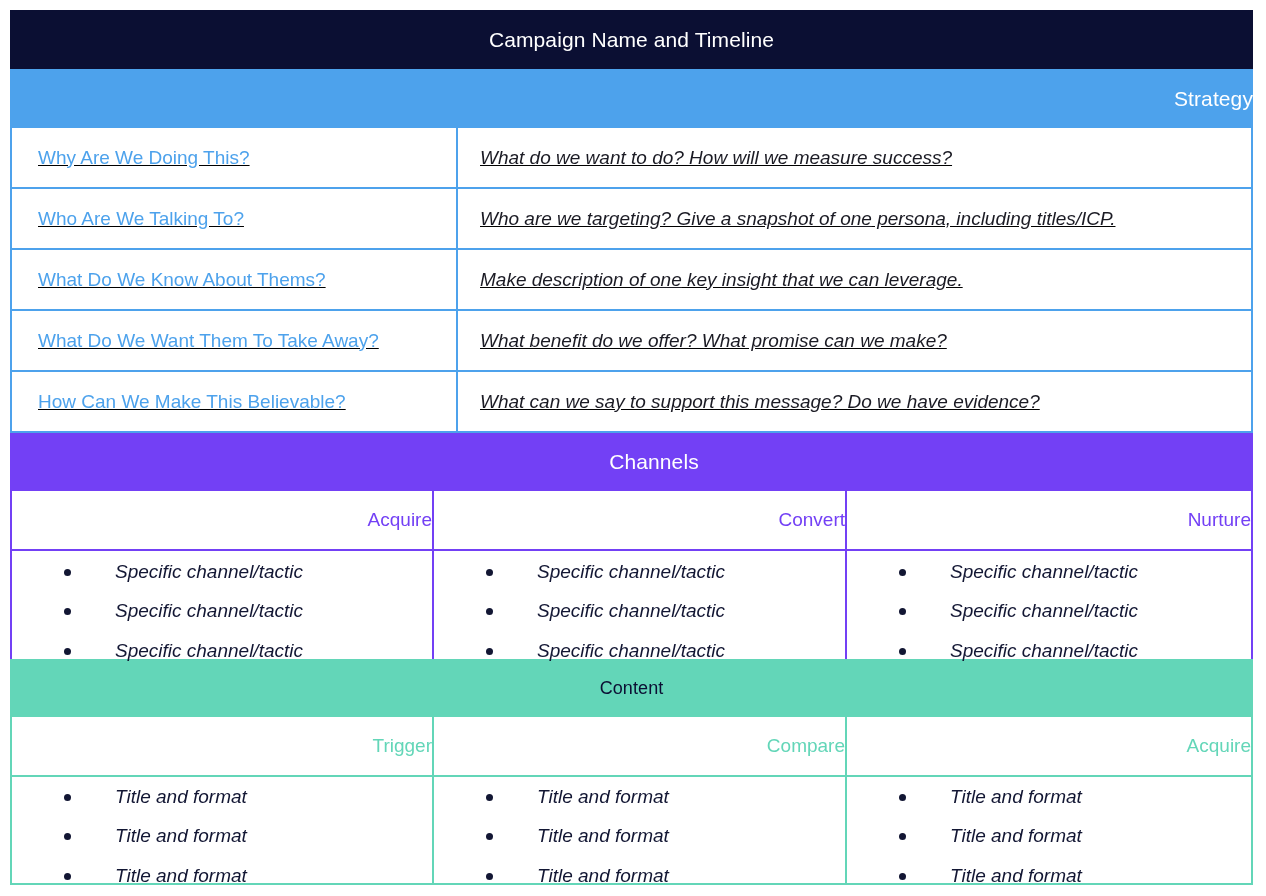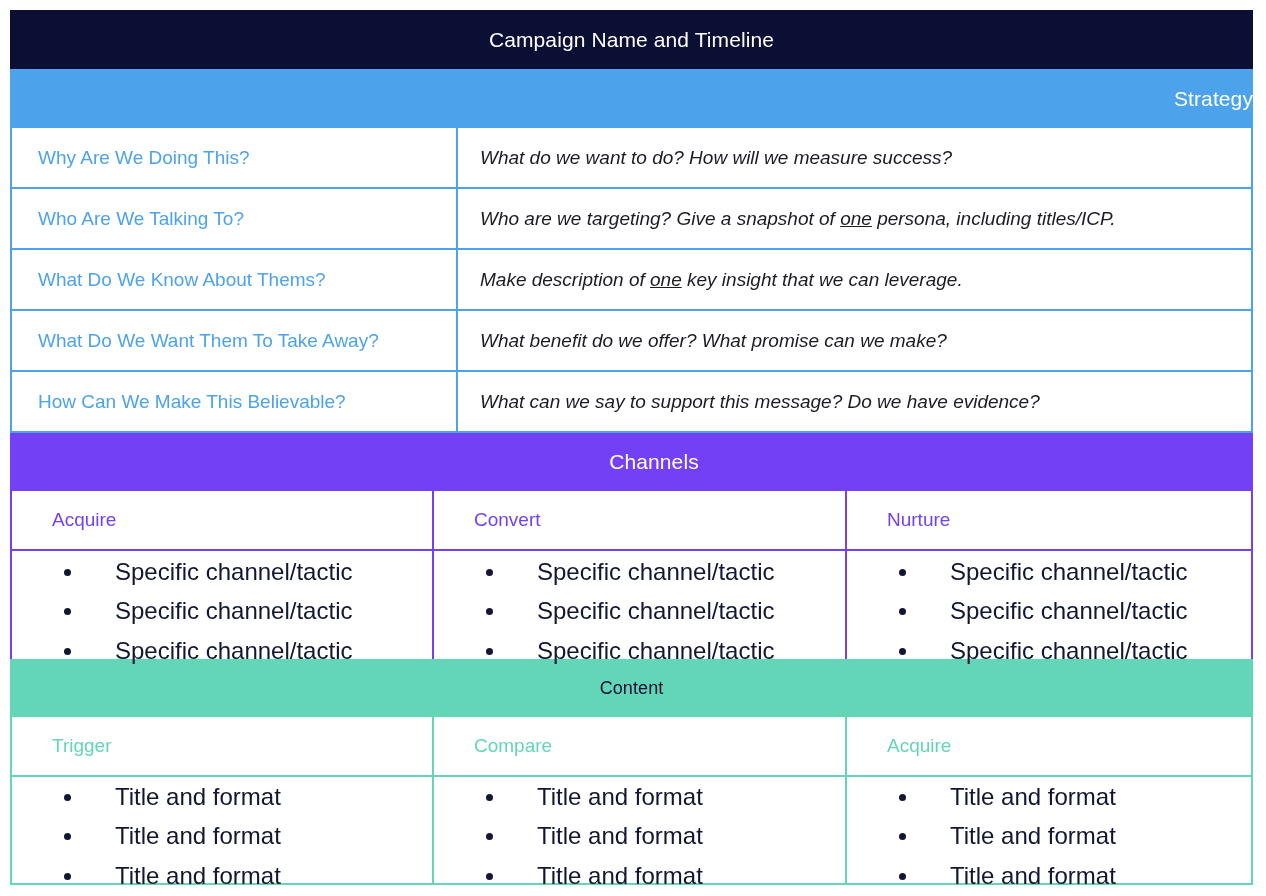--- a/index.html
+++ b/index.html
@@ -47,20 +47,21 @@
   .banner-title   { height: 59px; background: var(--navy);   color: #ffffff; font-size: 21px; align-items: center; }
   .banner-blue    { height: 59px; background: var(--blue);   color: #ffffff; font-size: 21px; justify-content: flex-end; }
   .banner-purple  { height: 58px; background: var(--purple); color: #ffffff; font-size: 21px; padding-left: 45px; }
   .banner-mint    { height: 58px; background: var(--mint);   color: var(--navy); font-size: 18px; }
 
   
   .row {
     box-sizing: border-box;
     display: flex;
     width: 100%;
+    text-decoration: underline;
   }
   .cell {
     box-sizing: border-box;
     display: flex;
     align-items: center;
     overflow: hidden;
   }
 
   
   .strategy-row { border-bottom: 2px solid var(--blue); }
@@ -93,39 +94,40 @@
   .c1 { width: 424px; flex: 0 0 424px; }
   .c2 { width: 413px; flex: 0 0 413px; }
   .c3 { flex: 1 1 auto; }
 
   .subhead-row { height: 60px; }
   .subhead {
     box-sizing: border-box;
     height: 60px;
     display: flex;
     align-items: center;
-    justify-content: flex-start;
+    justify-content: flex-end;
     font-size: 19px;
     padding-left: 40px;
   }
   .list-row { height: 108px; }
   .listcell {
     box-sizing: border-box;
     height: 108px;
     display: flex;
     align-items: center;
   }
   .listcell ul {
     list-style: none;
     margin: 0;
     padding: 0 0 0 52px;
   }
   .listcell li {
     position: relative;
-    font-size: 24px;
+    font-size: 19px;
+    font-style: italic;
     color: var(--ink);
     line-height: 26.5px;
     padding-left: 51px;
     white-space: nowrap;
     margin-top: 13px;
   }
   .listcell li::before {
     content: "";
     position: absolute;
     left: 0;

